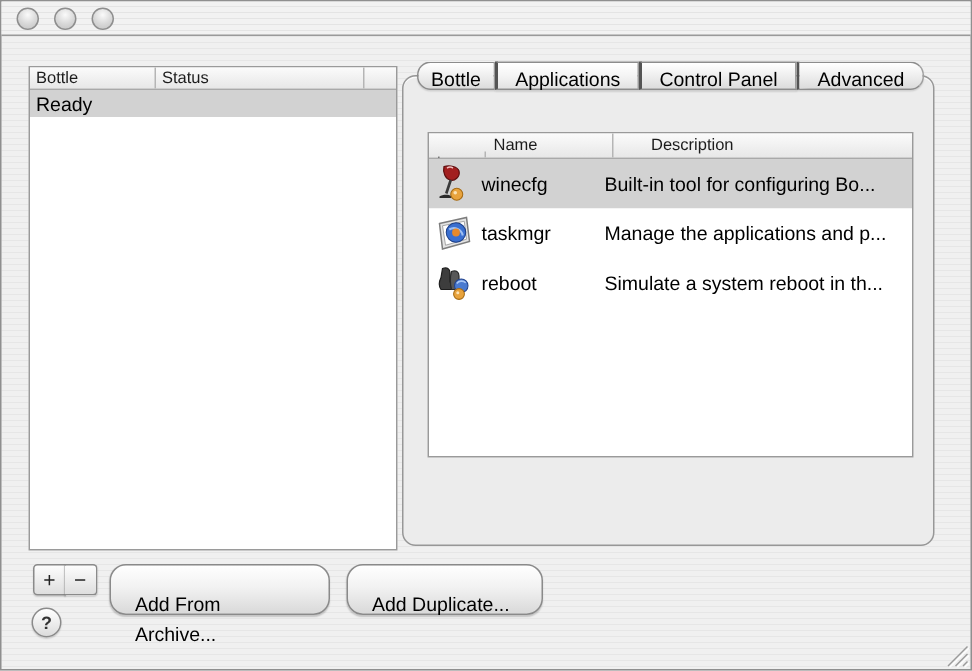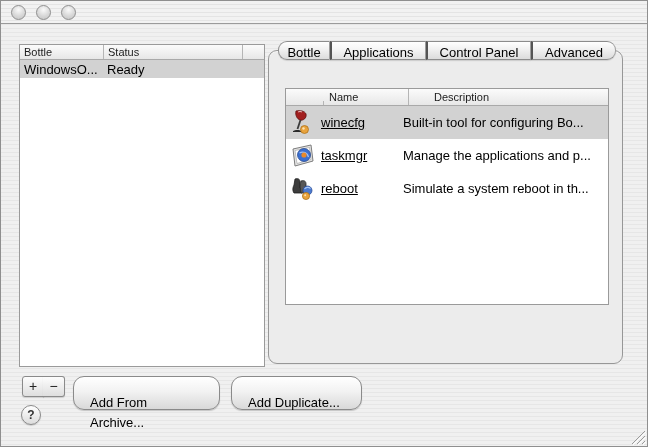--- a/index.html
+++ b/index.html
@@ -94,21 +94,21 @@
   .at-header .cell{padding:2px 4px 0 5px;white-space:nowrap;overflow:hidden;}
   .at-header .h-icon{width:28px;border-right:1px solid #b5b5b5;margin-top:12px;}
   .at-header .h-name{width:75px;border-right:1px solid #b5b5b5;}
   .at-header .h-desc{flex:1;margin-left:20px;}
   .at-row{
     display:flex;height:33px;align-items:center;
     font-size:13px;color:#000;background:#fff;
   }
   .at-row.selected{background:#d2d2d2;}
   .at-row .r-icon{width:33px;display:flex;justify-content:center;align-items:center;}
-  .at-row .r-name{width:80px;padding-left:2px;white-space:nowrap;overflow:hidden;text-decoration:underline;}
+  .at-row .r-name{width:80px;padding-left:2px;white-space:nowrap;overflow:hidden;}
   .at-row .r-desc{flex:1;white-space:nowrap;overflow:hidden;padding-left:2px;}
 
   
   .pill{
     position:absolute;height:22px;border:1px solid #8a8a8a;border-radius:11px;
     background:linear-gradient(180deg,#ffffff 0%,#f2f2f2 45%,#d9d9d9 100%);
     font-size:13px;color:#000;text-align:left;line-height:21px;
     box-shadow:0 1px 1px rgba(0,0,0,0.18);
     font-family:"Liberation Sans","DejaVu Sans",sans-serif;
     padding:16px;cursor:default;
@@ -147,21 +147,20 @@
     <span class="tl zoom"></span>
   </div>
 
   <div class="bottle-list">
     <div class="bl-header">
       <div class="cell c1">Bottle</div>
       <div class="cell c2">Status</div>
       <div class="cell c3"></div>
     </div>
     <div class="bl-row">
-      <div class="c1">WindowsO...</div>
       <div class="c2">Ready</div>
     </div>
   </div>
 
   <div class="tabbar">
     <button class="tab first t1">Bottle</button>
     <button class="tab active t2">Applications</button>
     <button class="tab t3">Control Panel</button>
     <button class="tab last t4">Advanced</button>
   </div>

